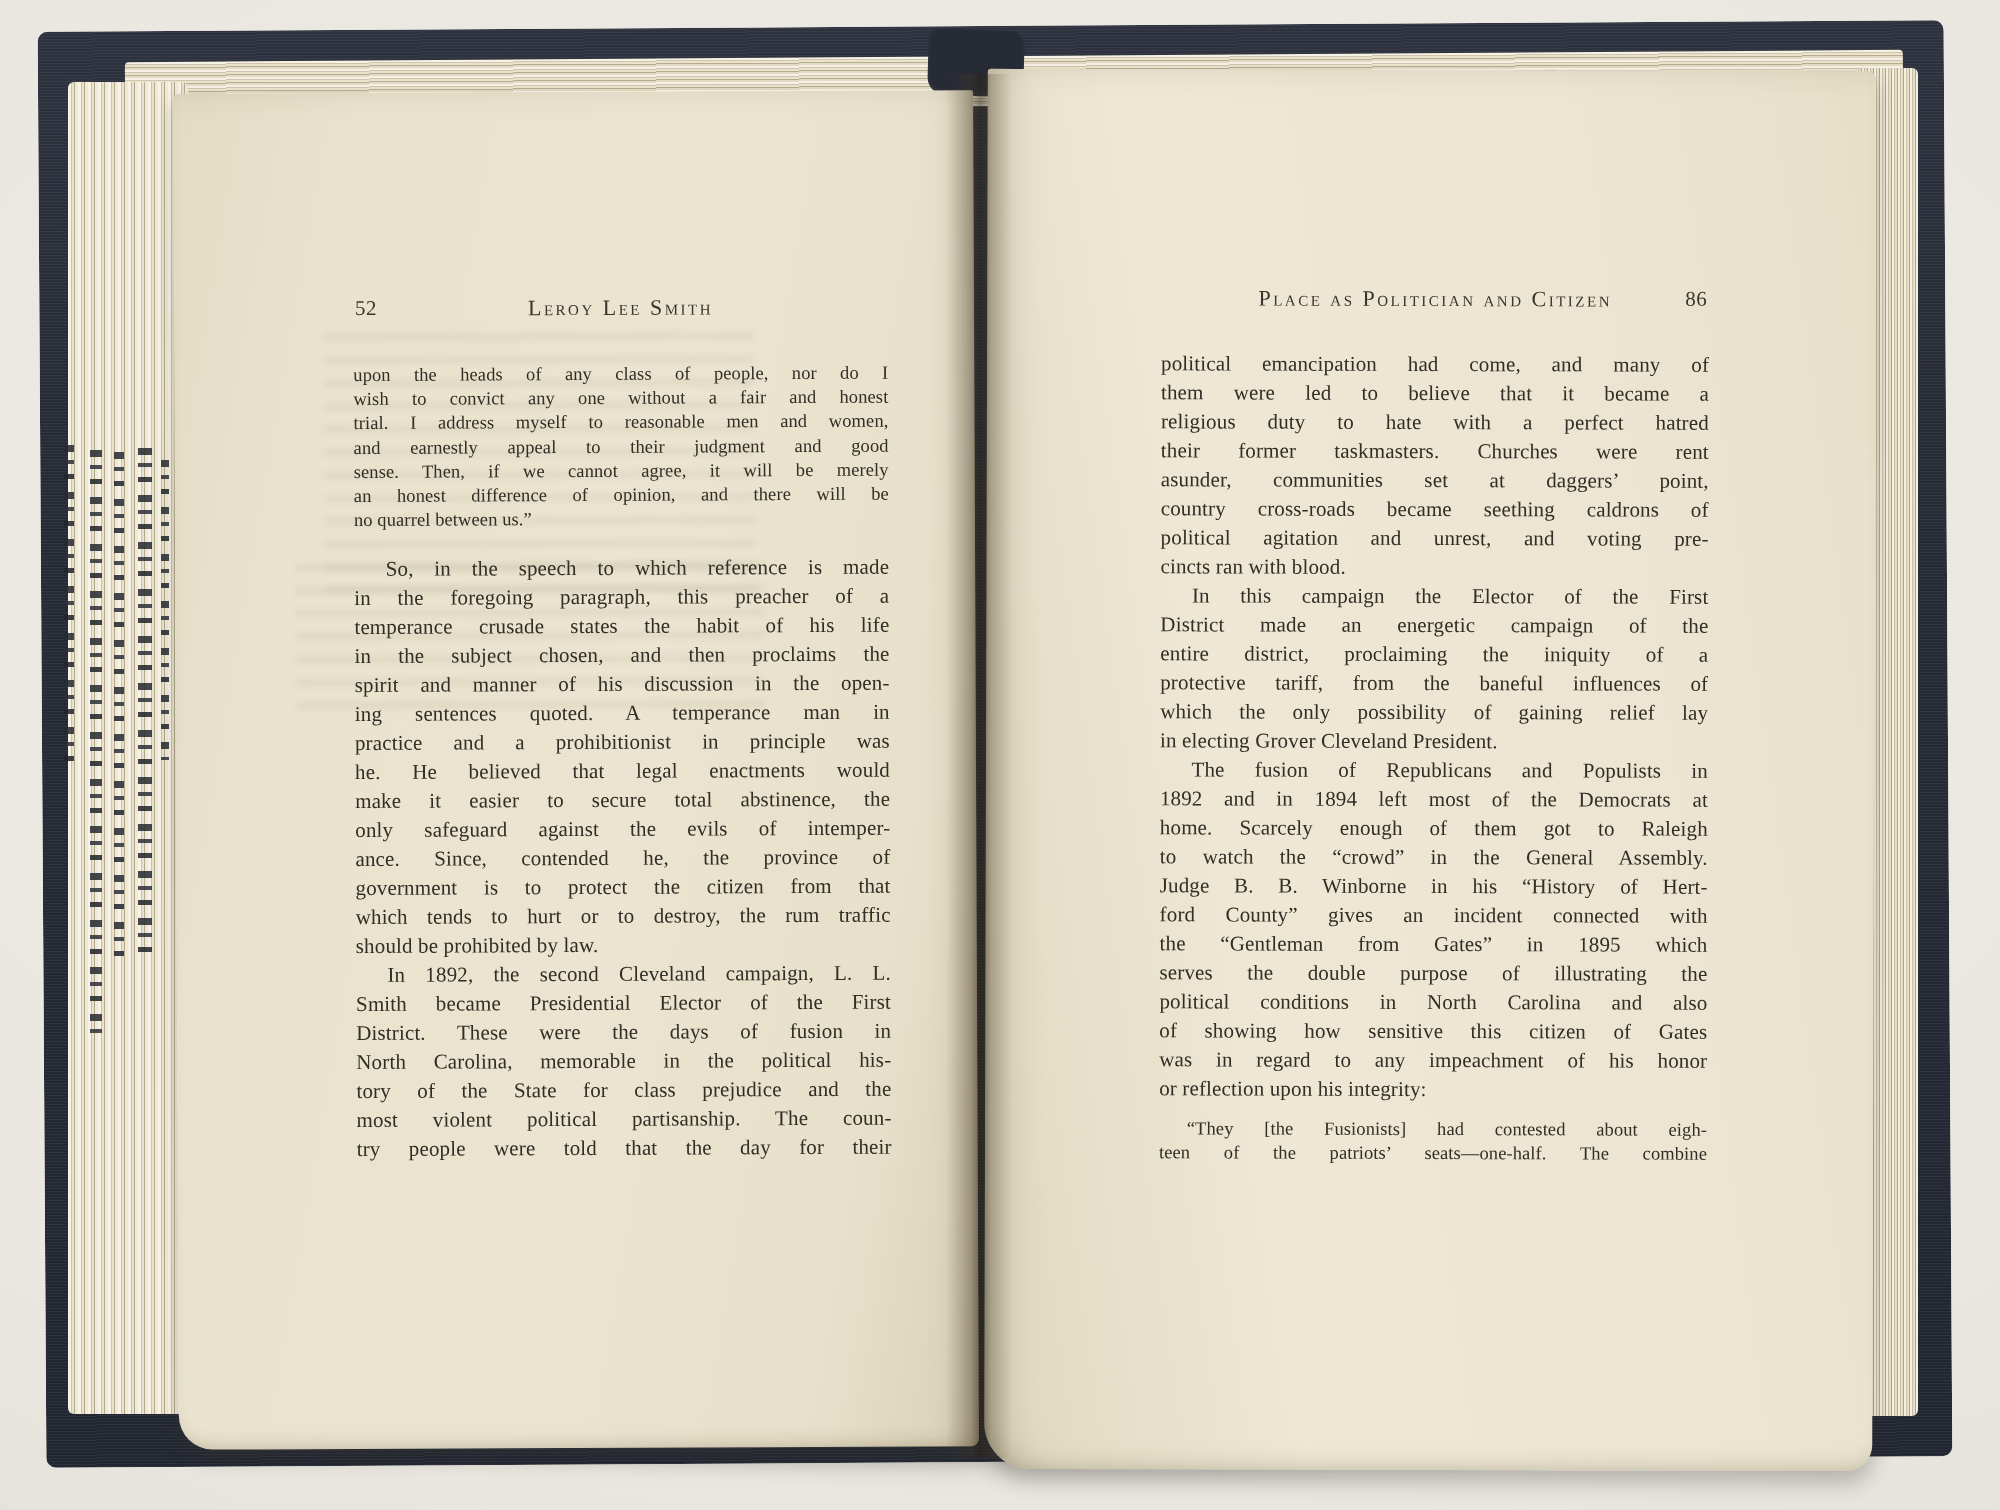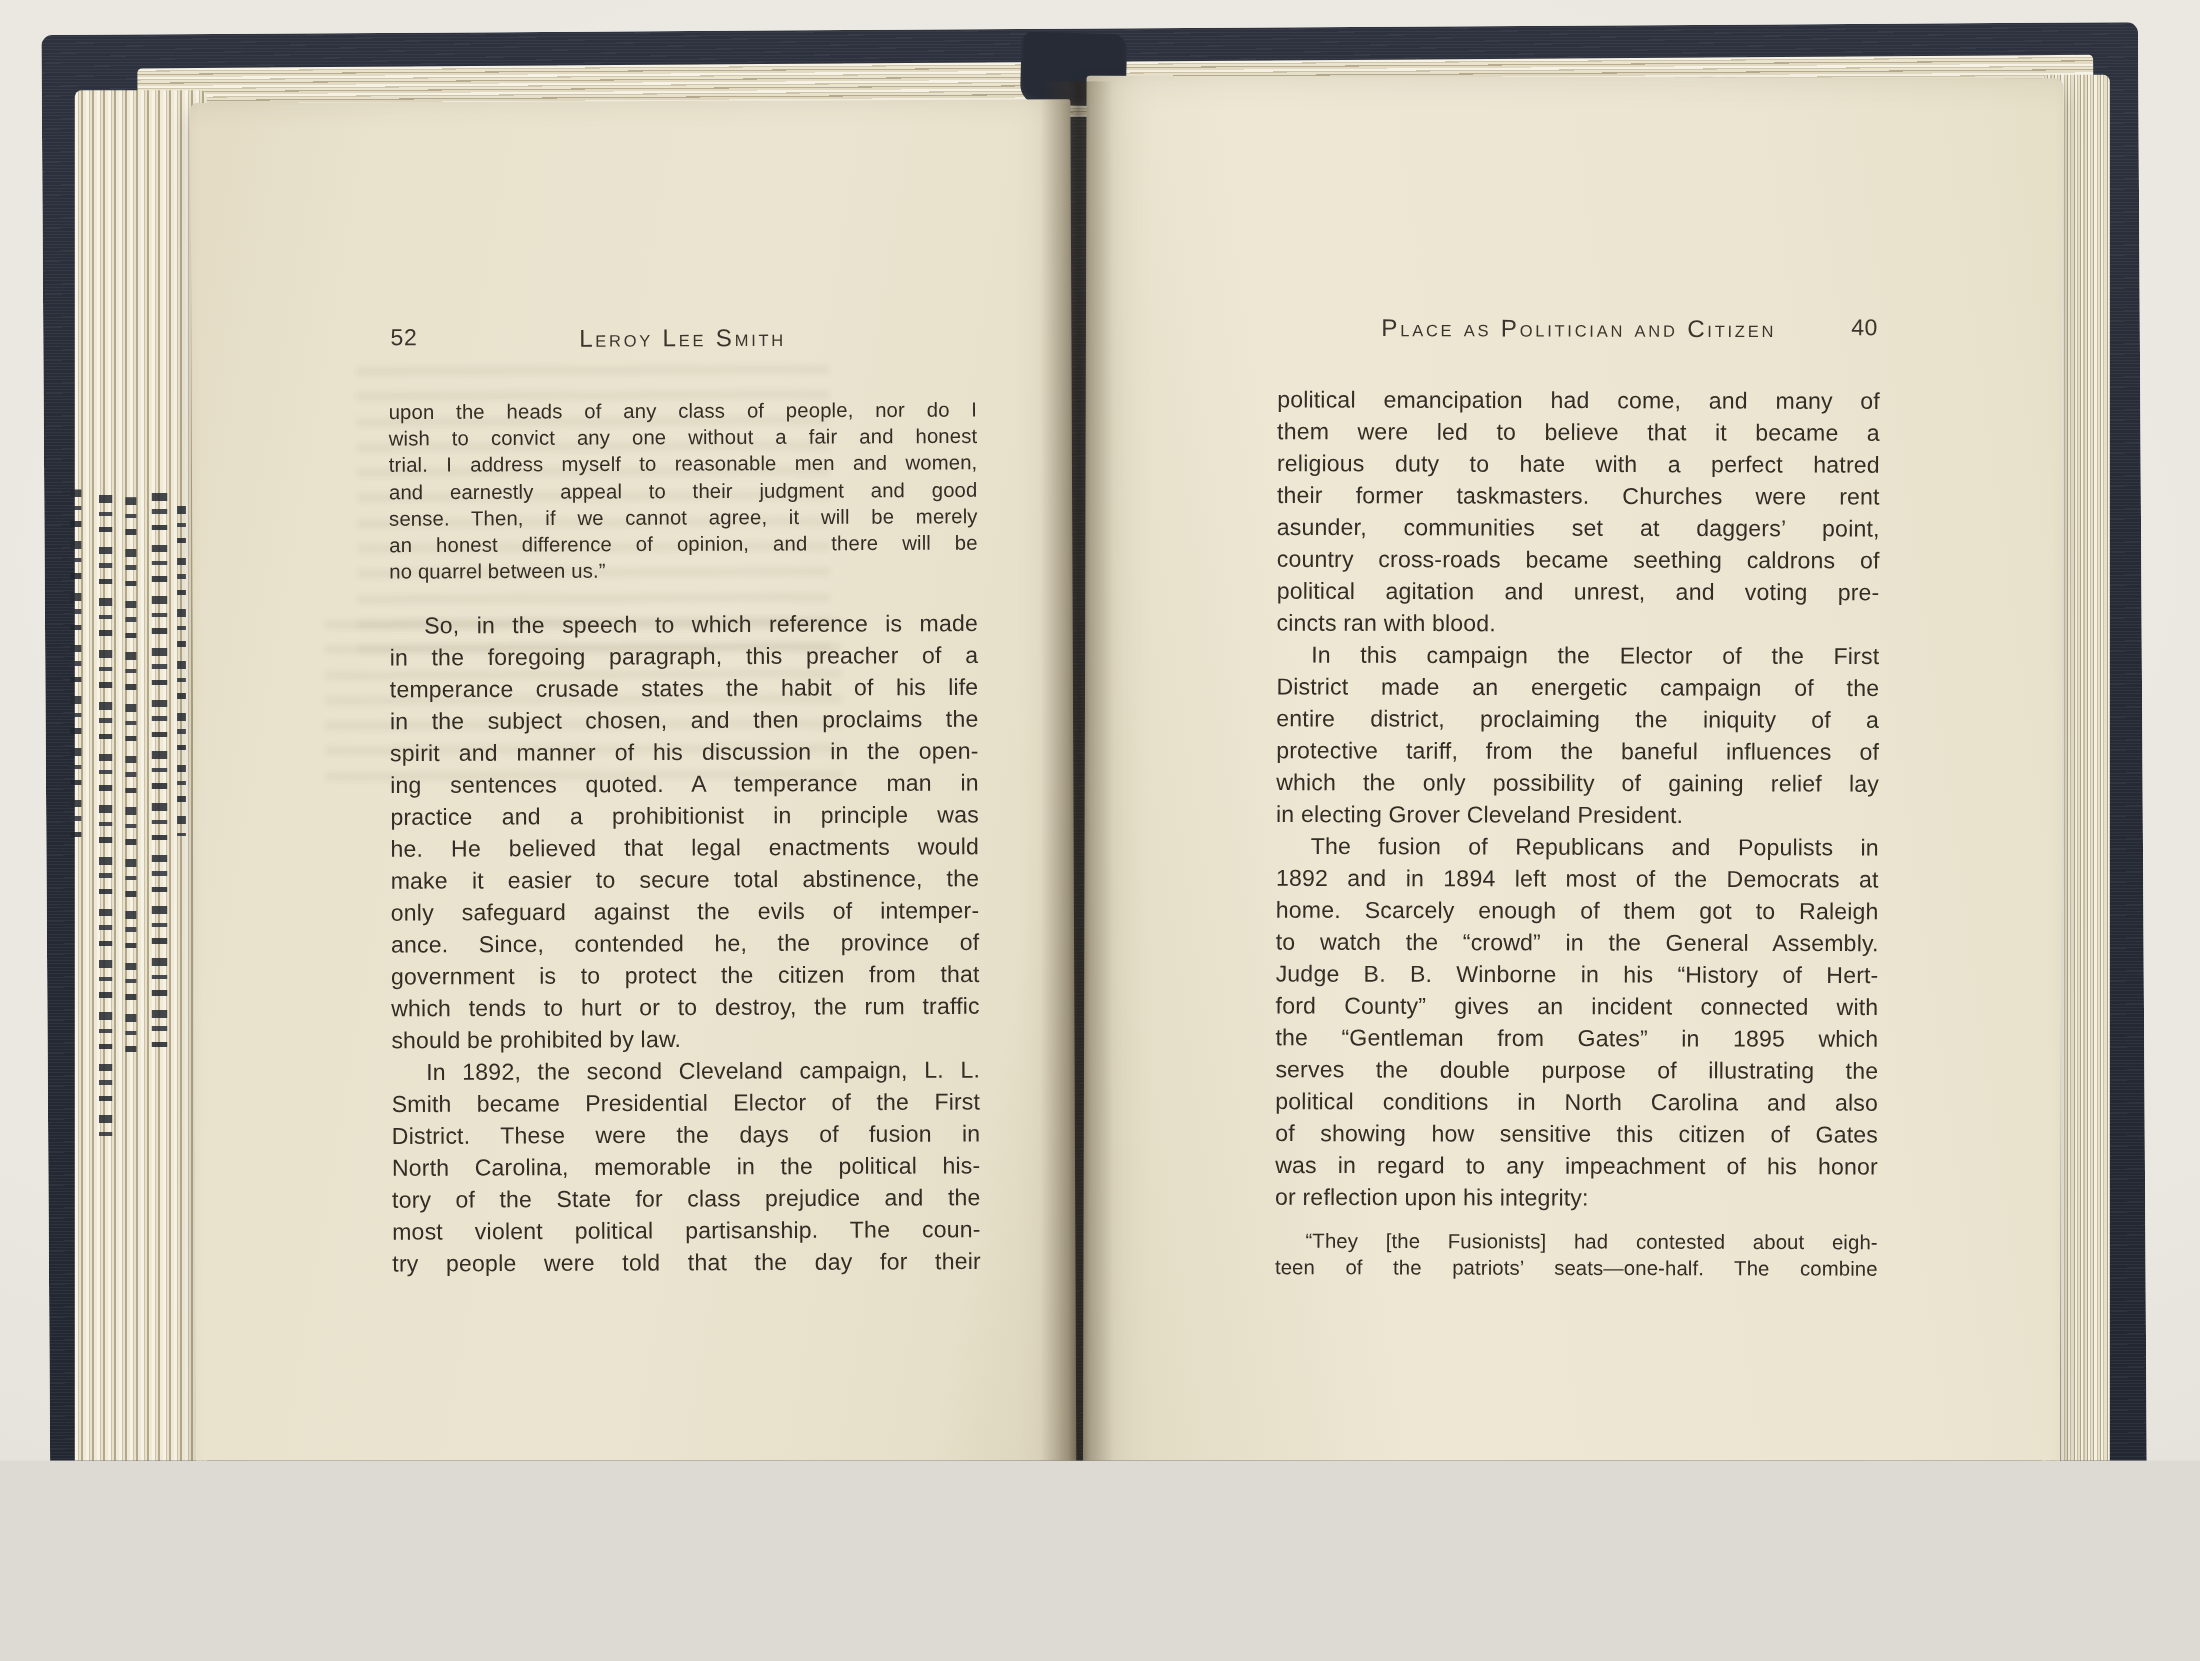--- a/index.html
+++ b/index.html
@@ -1,18 +1,18 @@
 <!DOCTYPE html>
 <html><head>
 <meta charset="utf-8">
 <style>
   html,body{margin:0;padding:0;background:#dcdad2;}
-  .scene{position:relative;width:2000px;height:1328px;overflow:hidden;
+  .scene{position:relative;width:2000px;height:1510px;overflow:hidden;
     background:radial-gradient(130% 110% at 50% 38%, #eeece6 0%, #e9e7e0 55%, #dbd9d1 100%);
-    font-family:Liberation Sans, sans-serif;}
+    font-family:Liberation Serif, serif;}
   .cast-shadow{position:absolute;left:110px;top:1392px;width:1800px;height:100px;z-index:0;
     background:radial-gradient(50% 50% at 50% 50%, rgba(70,65,55,.38), rgba(70,65,55,0) 72%);
     filter:blur(10px);}
   .cover{position:absolute;left:42px;top:26px;width:1906px;height:1436px;z-index:1;
     border-radius:10px;transform:rotate(-.35deg);
     background-image:repeating-linear-gradient(0deg, rgba(255,255,255,.05) 0 1px, rgba(0,0,0,0) 1px 3px),
       linear-gradient(180deg,#2d323e 0%,#272b36 30%,#222631 100%);}
   .edges-top{position:absolute;left:125px;top:56px;width:1778px;height:50px;z-index:2;
     transform:rotate(-.4deg);border-radius:4px;
     background:repeating-linear-gradient(180deg,#f6f2e5 0 2px,#cfc5aa 2px 3px,#eae3cd 3px 5px,#b7ac90 5px 6px,#e2dac2 6px 8px);}
@@ -130,21 +130,21 @@
           <div class="tline">most violent political partisanship.  The coun-</div>
           <div class="tline">try people were told that the day for their</div>
         </div>
     </div>
   </div>
 
   <div class="page page-right">
     <div class="content content-right">
       <div class="pg-header">
         <span class="rh">Place as Politician and Citizen</span>
-        <span class="num num-right">40</span>
+        <span class="num num-right">86</span>
       </div>
       <div class="body">
           <div class="tline">political emancipation had come, and many of</div>
           <div class="tline">them were led to believe that it became a</div>
           <div class="tline">religious duty to hate with a perfect hatred</div>
           <div class="tline">their former taskmasters.  Churches were rent</div>
           <div class="tline">asunder, communities set at daggers’ point,</div>
           <div class="tline">country cross-roads became seething caldrons of</div>
           <div class="tline">political agitation and unrest, and voting pre-</div>
           <div class="tline end">cincts ran with blood.</div>

